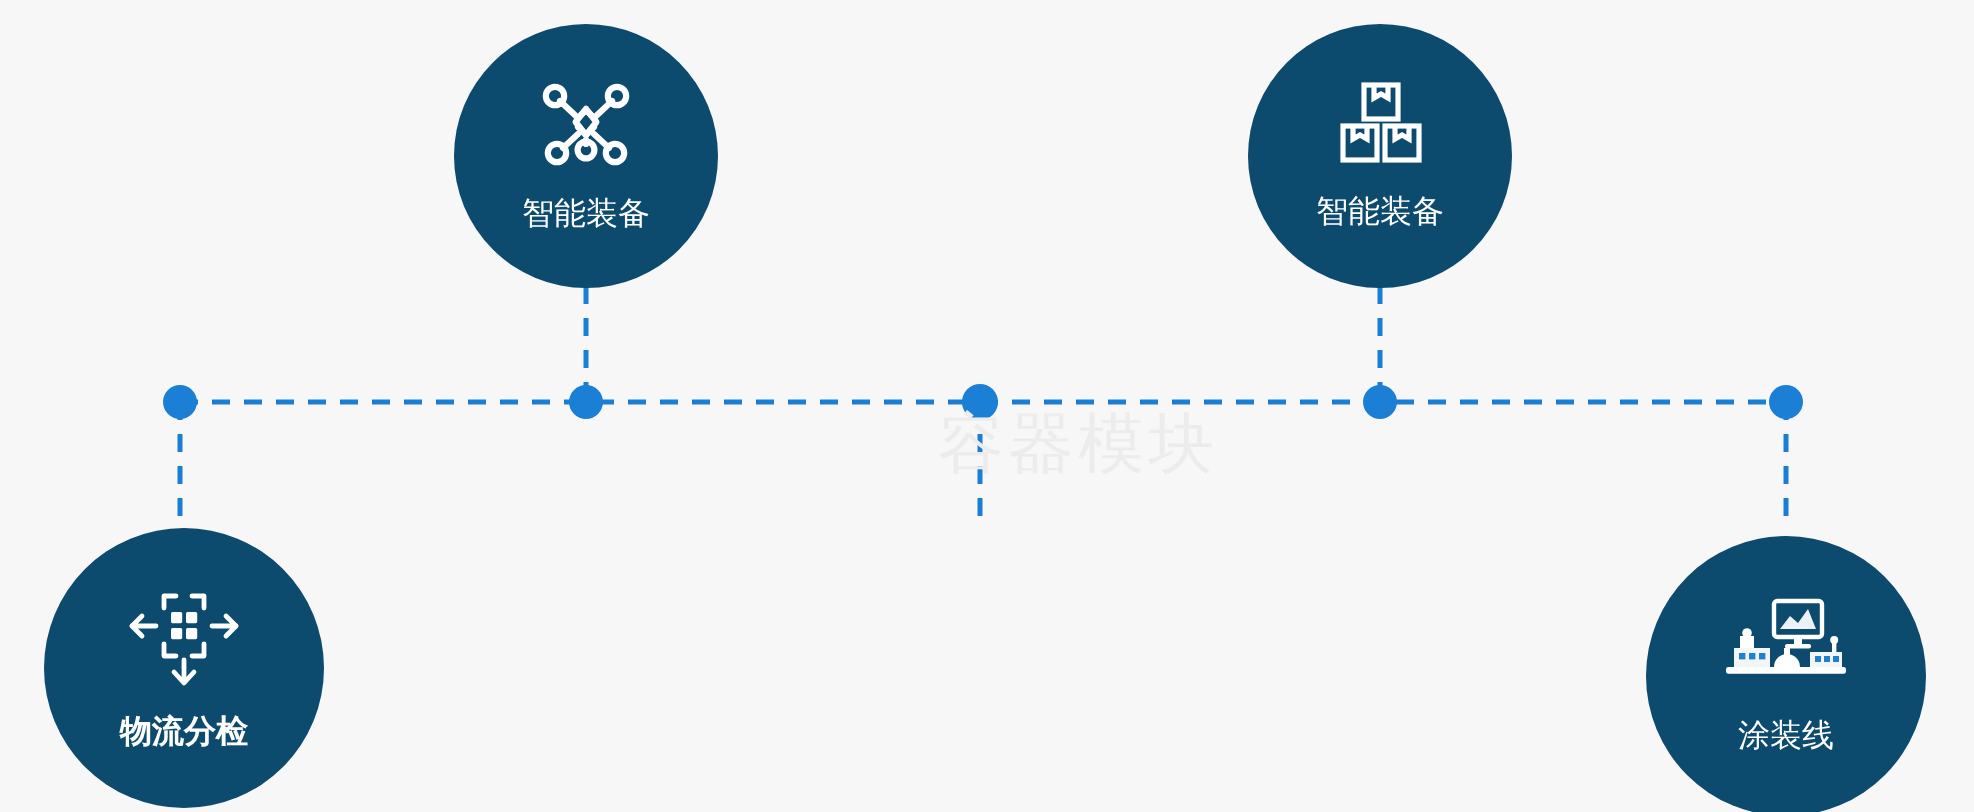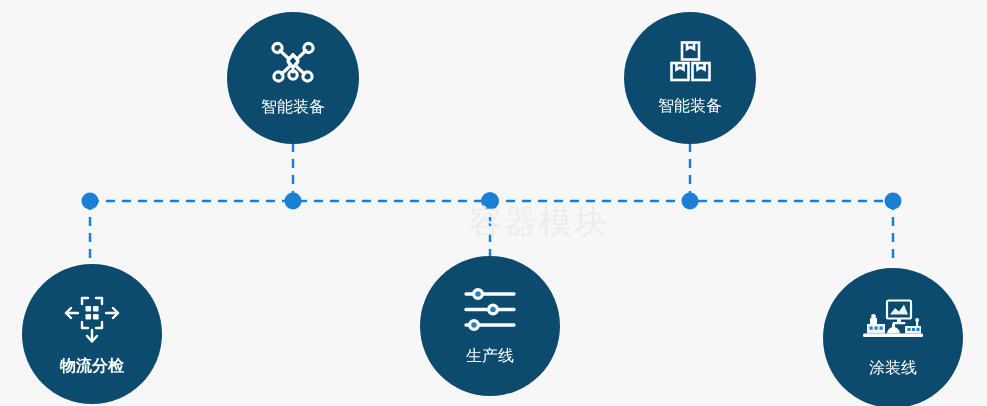--- a/index.html
+++ b/index.html
@@ -176,37 +176,20 @@
           <rect x="24.5" y="14" width="5.6" height="5.6" rx="0.8"></rect>
           <rect x="32" y="14" width="5.6" height="5.6" rx="0.8"></rect>
           <rect x="24.5" y="22" width="5.6" height="5.6" rx="0.8"></rect>
           <rect x="32" y="22" width="5.6" height="5.6" rx="0.8"></rect>
         </g>
       </svg>
     </span>
     <span class="node-label">物流分检</span>
   </div>
 
-  <div class="node bottom node-pos-4">
-    <span class="icon-wrap">
-      <svg width="56" height="48" viewBox="0 0 56 48" xmlns="http://www.w3.org/2000/svg">
-        <g stroke="#ffffff" stroke-width="3.4" stroke-linecap="round" fill="none">
-          <line x1="4" y1="8" x2="52" y2="8"></line>
-          <line x1="4" y1="23.5" x2="52" y2="23.5"></line>
-          <line x1="4" y1="39" x2="52" y2="39"></line>
-        </g>
-        <g fill="#2080d0" stroke="#ffffff" stroke-width="3.2">
-          <circle cx="16" cy="8" r="4.4"></circle>
-          <circle cx="31" cy="23.5" r="4.4"></circle>
-          <circle cx="12" cy="39" r="4.4"></circle>
-        </g>
-      </svg>
-    </span>
-    <span class="node-label">生产线</span>
-  </div>
 
   <div class="node bottom node-pos-5">
     <span class="icon-wrap">
       <svg width="68" height="48" viewBox="0 0 68 48" xmlns="http://www.w3.org/2000/svg">
 
         <g fill="none" stroke="#ffffff" stroke-width="2.2">
           <rect x="28" y="2.5" width="24" height="18" rx="1.6"></rect>
         </g>
         <path d="M31 16.5 L36 10 L40 13.5 L45 6.5 L49 16.5 Z" fill="#ffffff" opacity="0.92"></path>
         <rect x="38" y="20.5" width="4" height="3.5" fill="#ffffff"></rect>

